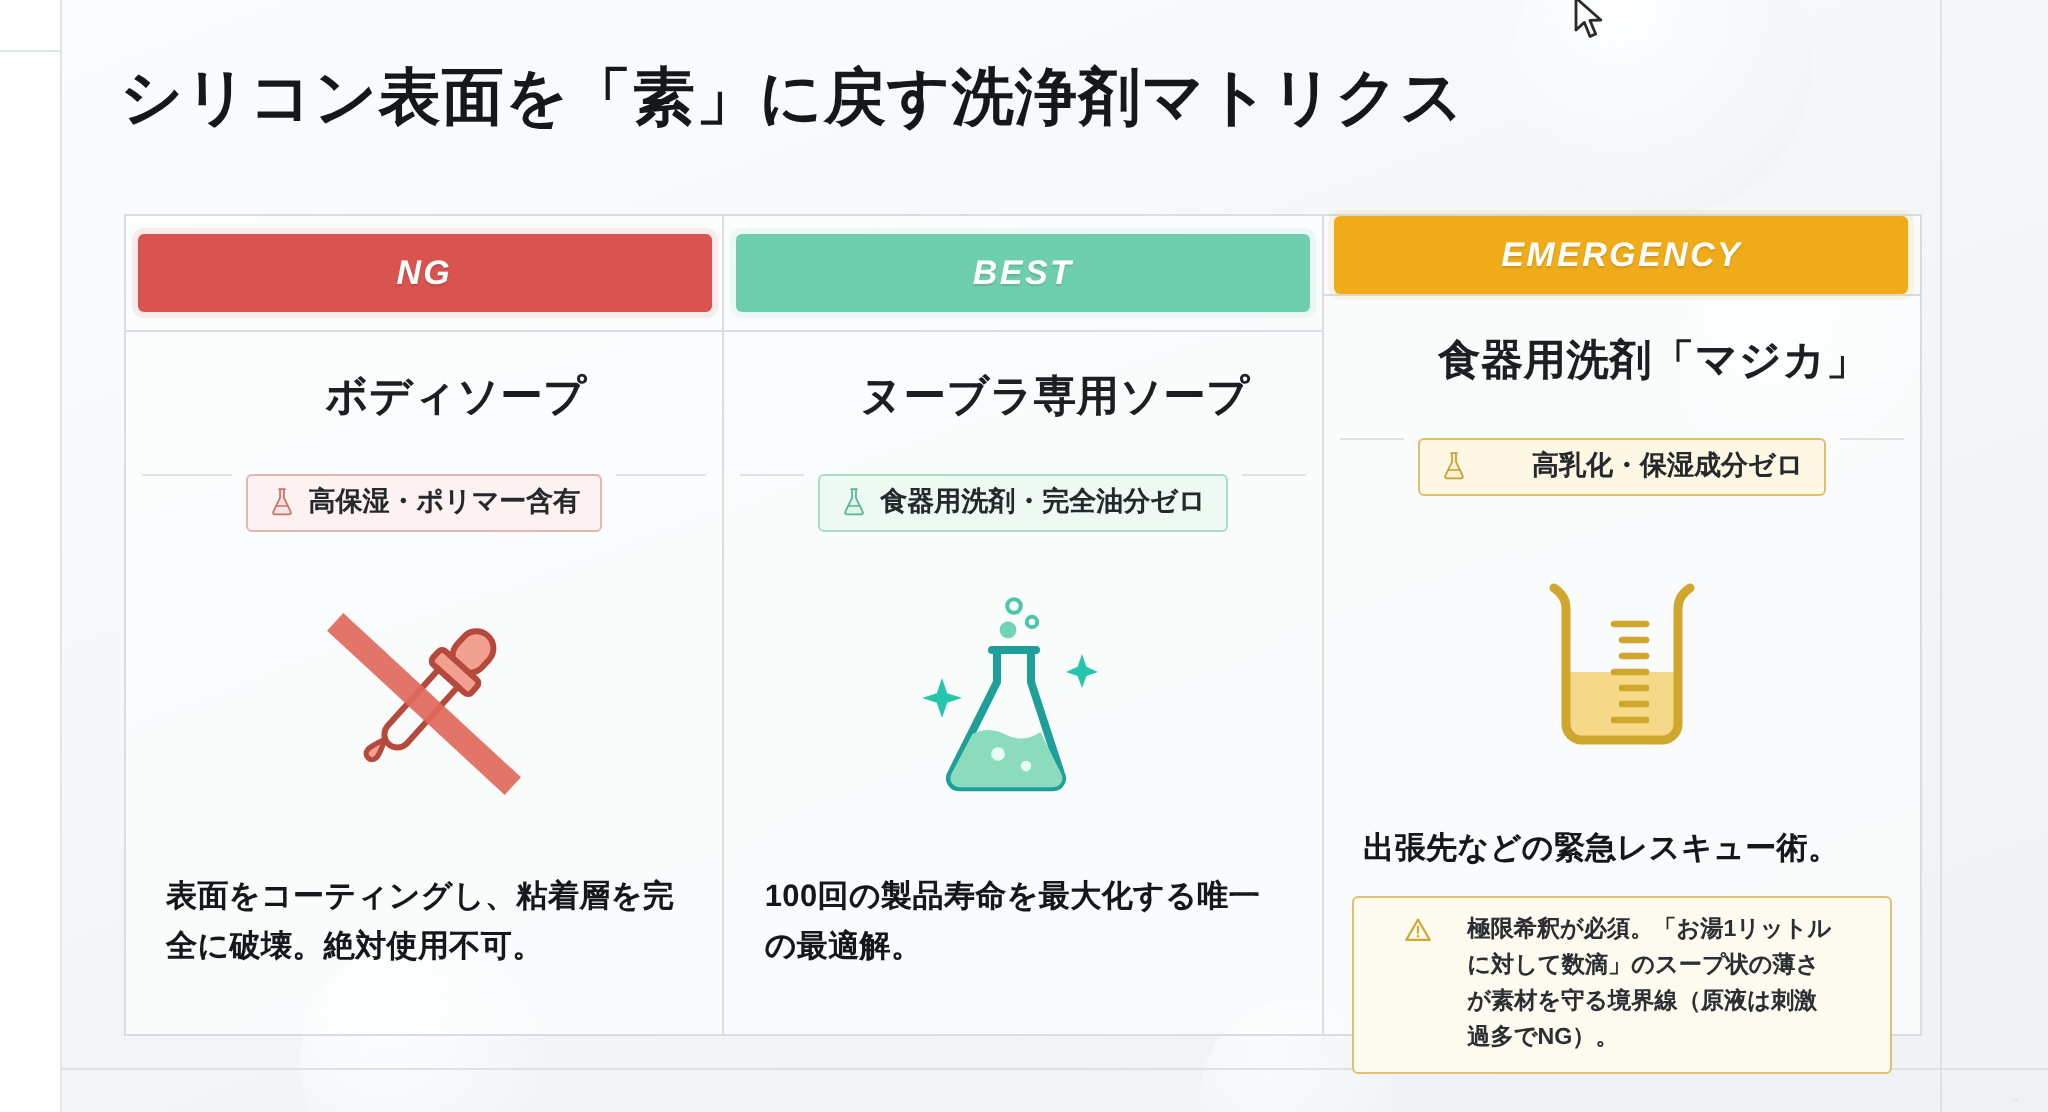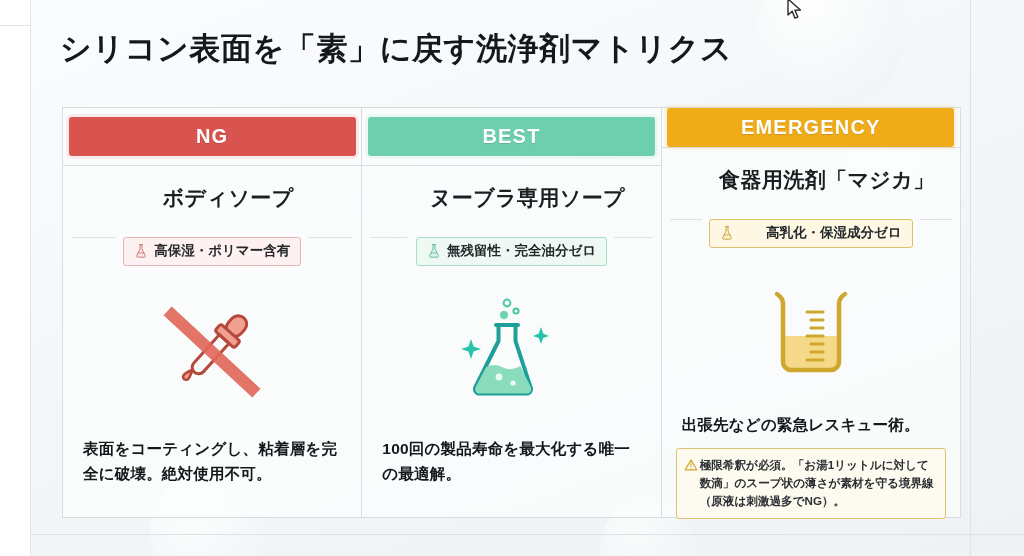--- a/index.html
+++ b/index.html
@@ -114,25 +114,26 @@
     justify-content: center;
     border-bottom: 1px solid #d8dde1;
   }
   .chip {
     width: calc(100% - 11px);
     height: 39px;
     border-radius: 3px;
     display: flex;
     align-items: center;
     justify-content: center;
-    font-size: 20px;
+    font-size: 17px;
     font-weight: 700;
     letter-spacing: 1.2px;
     color: #ffffff;
     text-shadow: 0 1px 1px rgba(0,0,0,.13);
+    font-style: italic;
   }
   .chip.ng        { background: #d9534f; box-shadow: 0 0 0 3px rgba(217,83,79,.10); }
   .chip.best      { background: #6ecfae; box-shadow: 0 0 0 3px rgba(110,207,174,.10); }
   .chip.emergency { background: #f0ab18; box-shadow: 0 0 0 3px rgba(240,171,24,.10); }
 
   
   .product-name {
     margin-top: 18px;
     font-size: 21px;
     font-weight: 700;
@@ -191,23 +192,23 @@
     font-weight: 600;
     letter-spacing: .2px;
   }
 
   
   .caution {
     margin: 11px 14px 0;
     background: #fdfaef;
     border: 1px solid #ddc36f;
     border-radius: 3px;
-    padding: 7px 7px 8px;
-    display: flex;
-    gap: 2px;
+    padding: 7px 25px 8px;
+    display: flex;
+    gap: 18px;
     align-items: flex-start;
   }
   .caution-ico { width: 14px; height: 14px; flex: 0 0 auto; margin-top: 2px; }
   .caution-text {
     font-size: 11.6px;
     line-height: 1.56;
     color: #2b2f33;
     font-weight: 600;
     letter-spacing: 0;
   }
@@ -289,21 +290,21 @@
         <div class="chip best">BEST</div>
       </div>
       <div class="product-name">ヌーブラ専用ソープ</div>
       <div class="badge-row">
         <div class="rule"></div>
         <div class="badge best">
           <svg class="badge-ico" viewBox="0 0 24 26">
             <path d="M9.5 2h5M10.3 2v7.4L4.6 21.2a1.6 1.6 0 0 0 1.4 2.4h12a1.6 1.6 0 0 0 1.4-2.4L13.7 9.4V2" fill="#dff3ea" stroke="#56b594" stroke-width="1.5" stroke-linecap="round" stroke-linejoin="round"></path>
             <path d="M7.2 16.4h9.6" stroke="#56b594" stroke-width="1.3" stroke-linecap="round"></path>
           </svg>
-          <span>無残留性・完全油分ゼロ</span>
+          <span>食器用洗剤・完全油分ゼロ</span>
         </div>
         <div class="rule"></div>
       </div>
 
       <div class="art">
         <svg width="124" height="112" viewBox="0 0 124 112">
 
           <circle cx="58" cy="8" r="3.4" fill="none" stroke="#4cc6a8" stroke-width="2"></circle>
           <circle cx="67" cy="16" r="2.6" fill="none" stroke="#4cc6a8" stroke-width="2"></circle>
           <circle cx="55" cy="20" r="4.2" fill="#6fd3b6"></circle>

